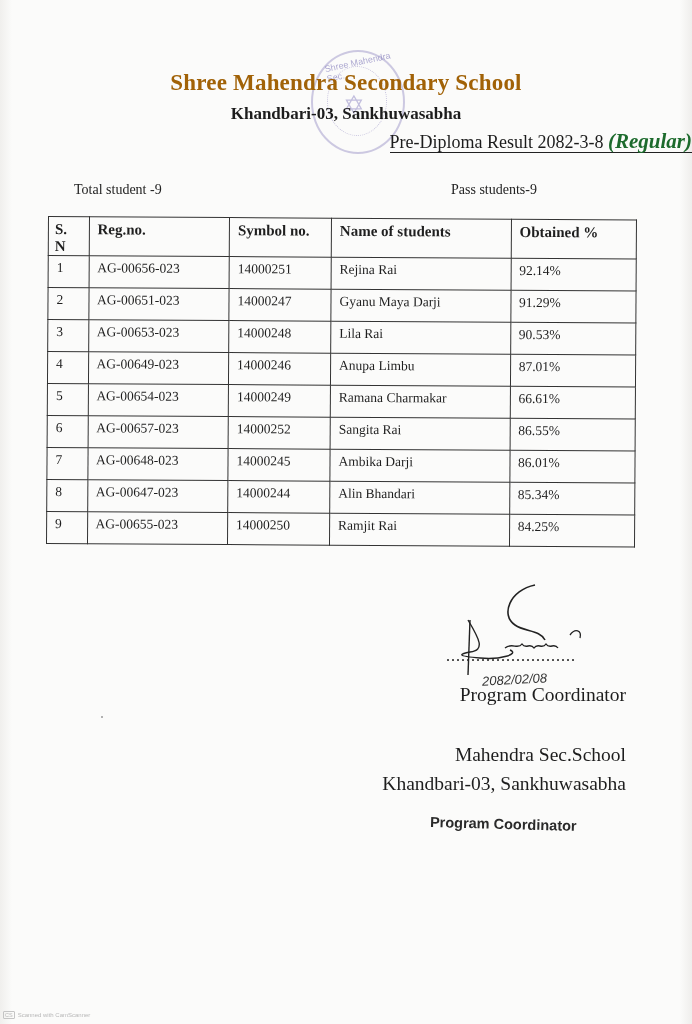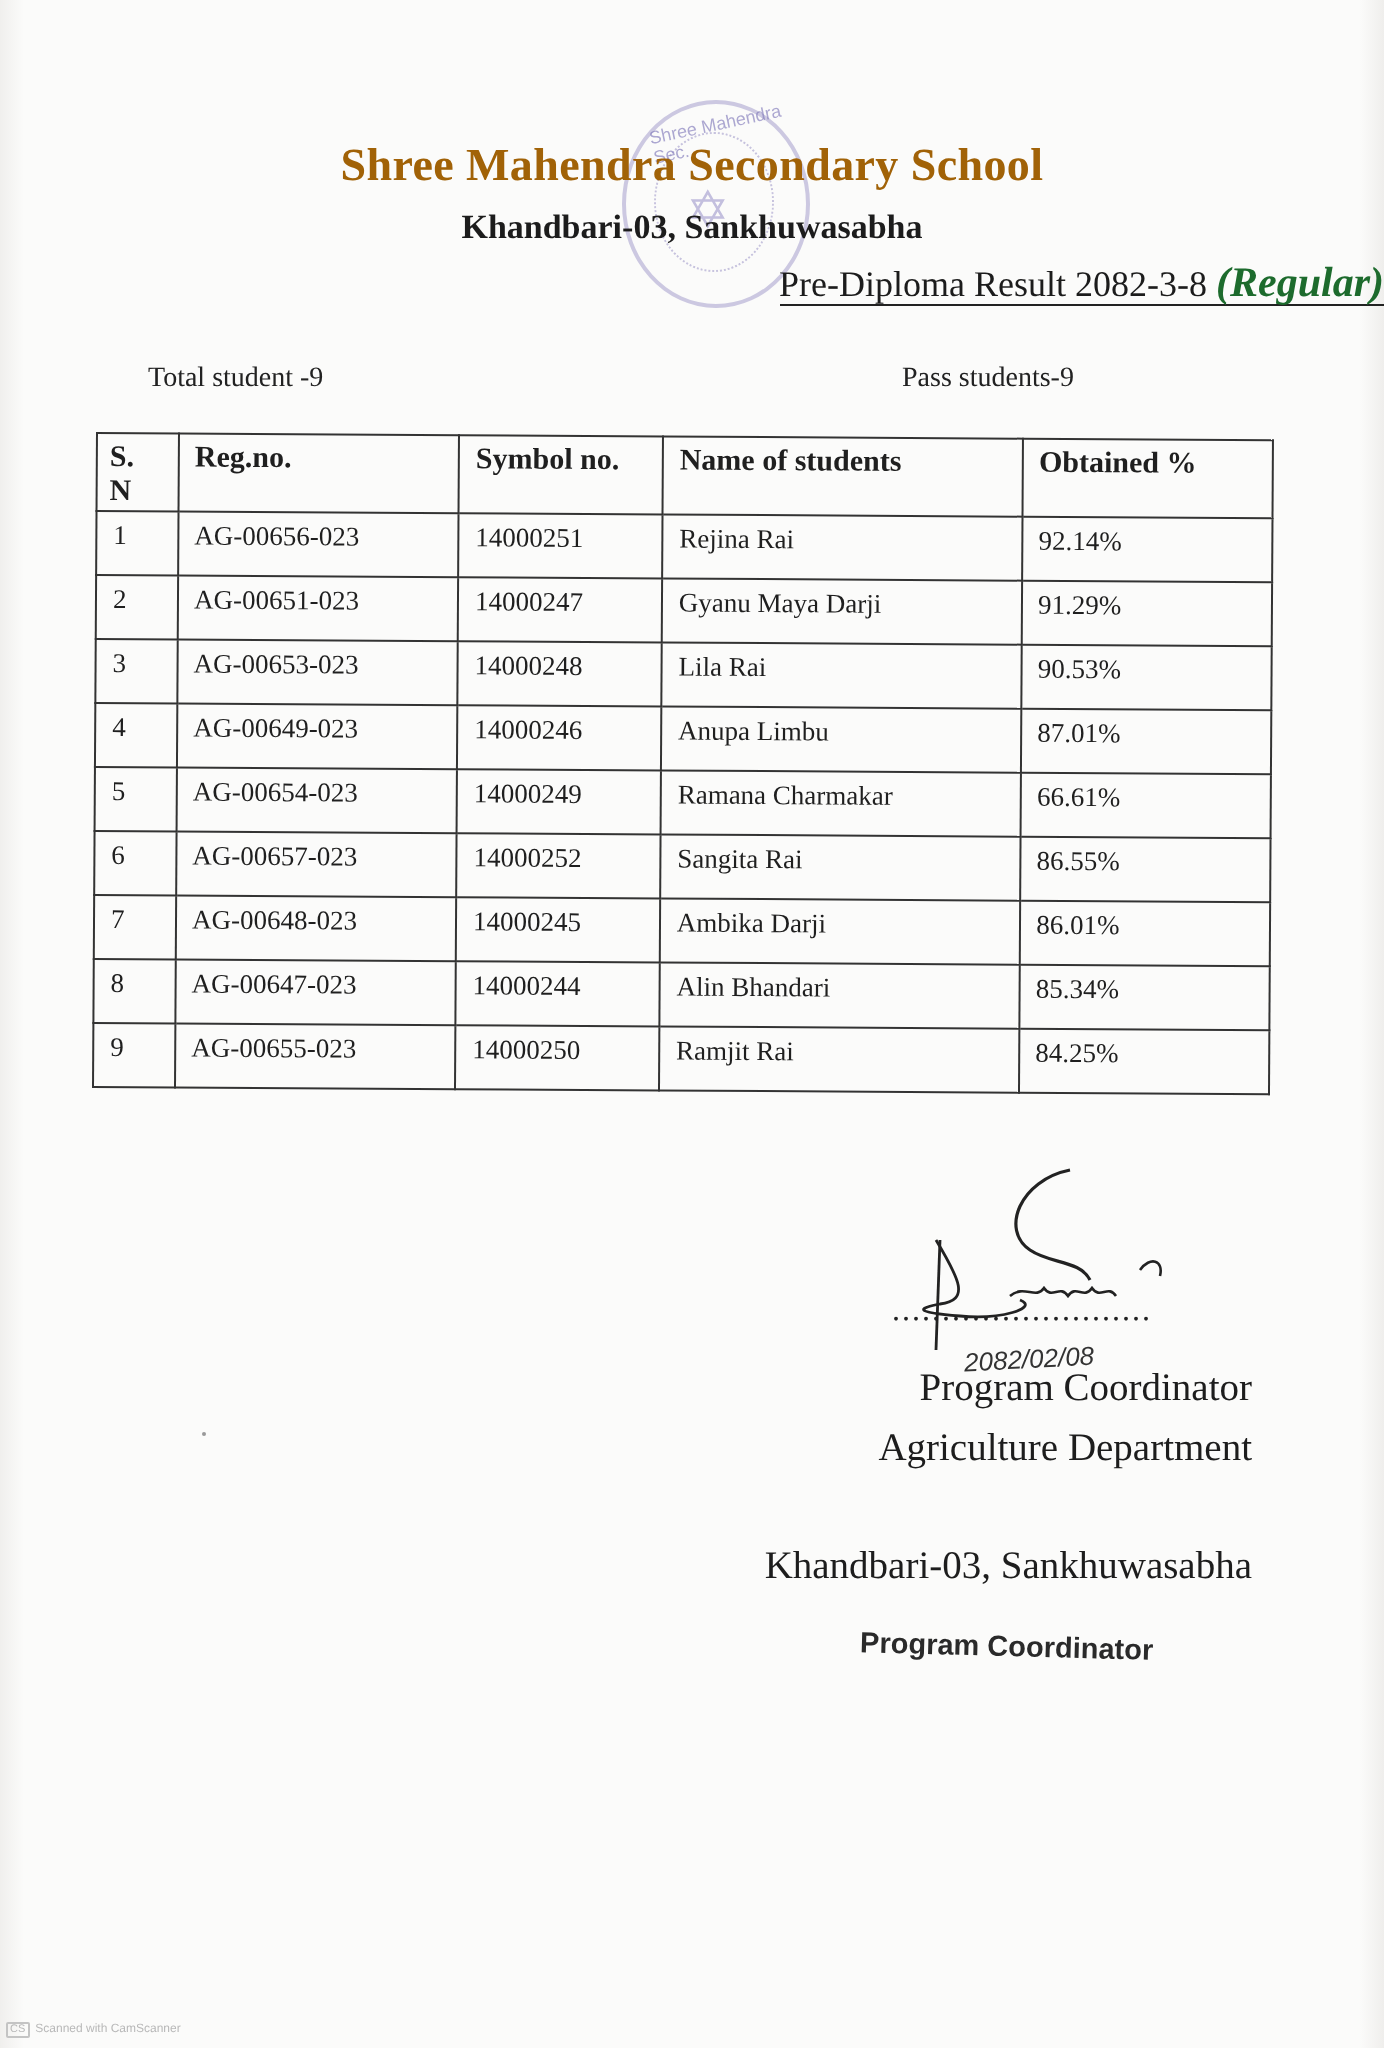--- a/index.html
+++ b/index.html
@@ -197,21 +197,21 @@
   <svg class="sig-svg" width="160" height="110" viewBox="0 0 160 110">
     <path d="M95 5 C70 10, 60 35, 75 45 C85 52, 100 50, 105 60" fill="none" stroke="#222" stroke-width="1.6"></path>
     <path d="M30 40 L28 95" fill="none" stroke="#222" stroke-width="1.4"></path>
     <path d="M28 40 C40 60, 45 70, 30 72 C20 74, 15 76, 40 78 C60 80, 80 74, 70 70" fill="none" stroke="#222" stroke-width="1.4"></path>
     <path d="M65 68 C72 62, 78 70, 82 64 C86 70, 90 62, 94 68 C98 62, 102 70, 106 64 C110 70, 114 62, 118 68" fill="none" stroke="#222" stroke-width="1.3"></path>
     <path d="M130 55 C135 48, 142 50, 140 58" fill="none" stroke="#222" stroke-width="1.3"></path>
   </svg>
   <div class="sig-dots">..........................</div>
   <div class="sig-date">2082/02/08</div>
   <div class="sig-line l1">Program Coordinator</div>
-  <div class="sig-line l2">Agriculture Department</div>
+  <div class="sig-line l3">Mahendra Sec.School</div>
   <div class="sig-line l4">Khandbari-03, Sankhuwasabha</div>
   <div class="stamp-coordinator">Program Coordinator</div>
 </div>
 
 <div class="speck" style="left:101px; top:716px;"></div>
 
 <div class="scanner-mark">
   <span class="cs">CS</span>
   <span>Scanned with CamScanner</span>
 </div>

